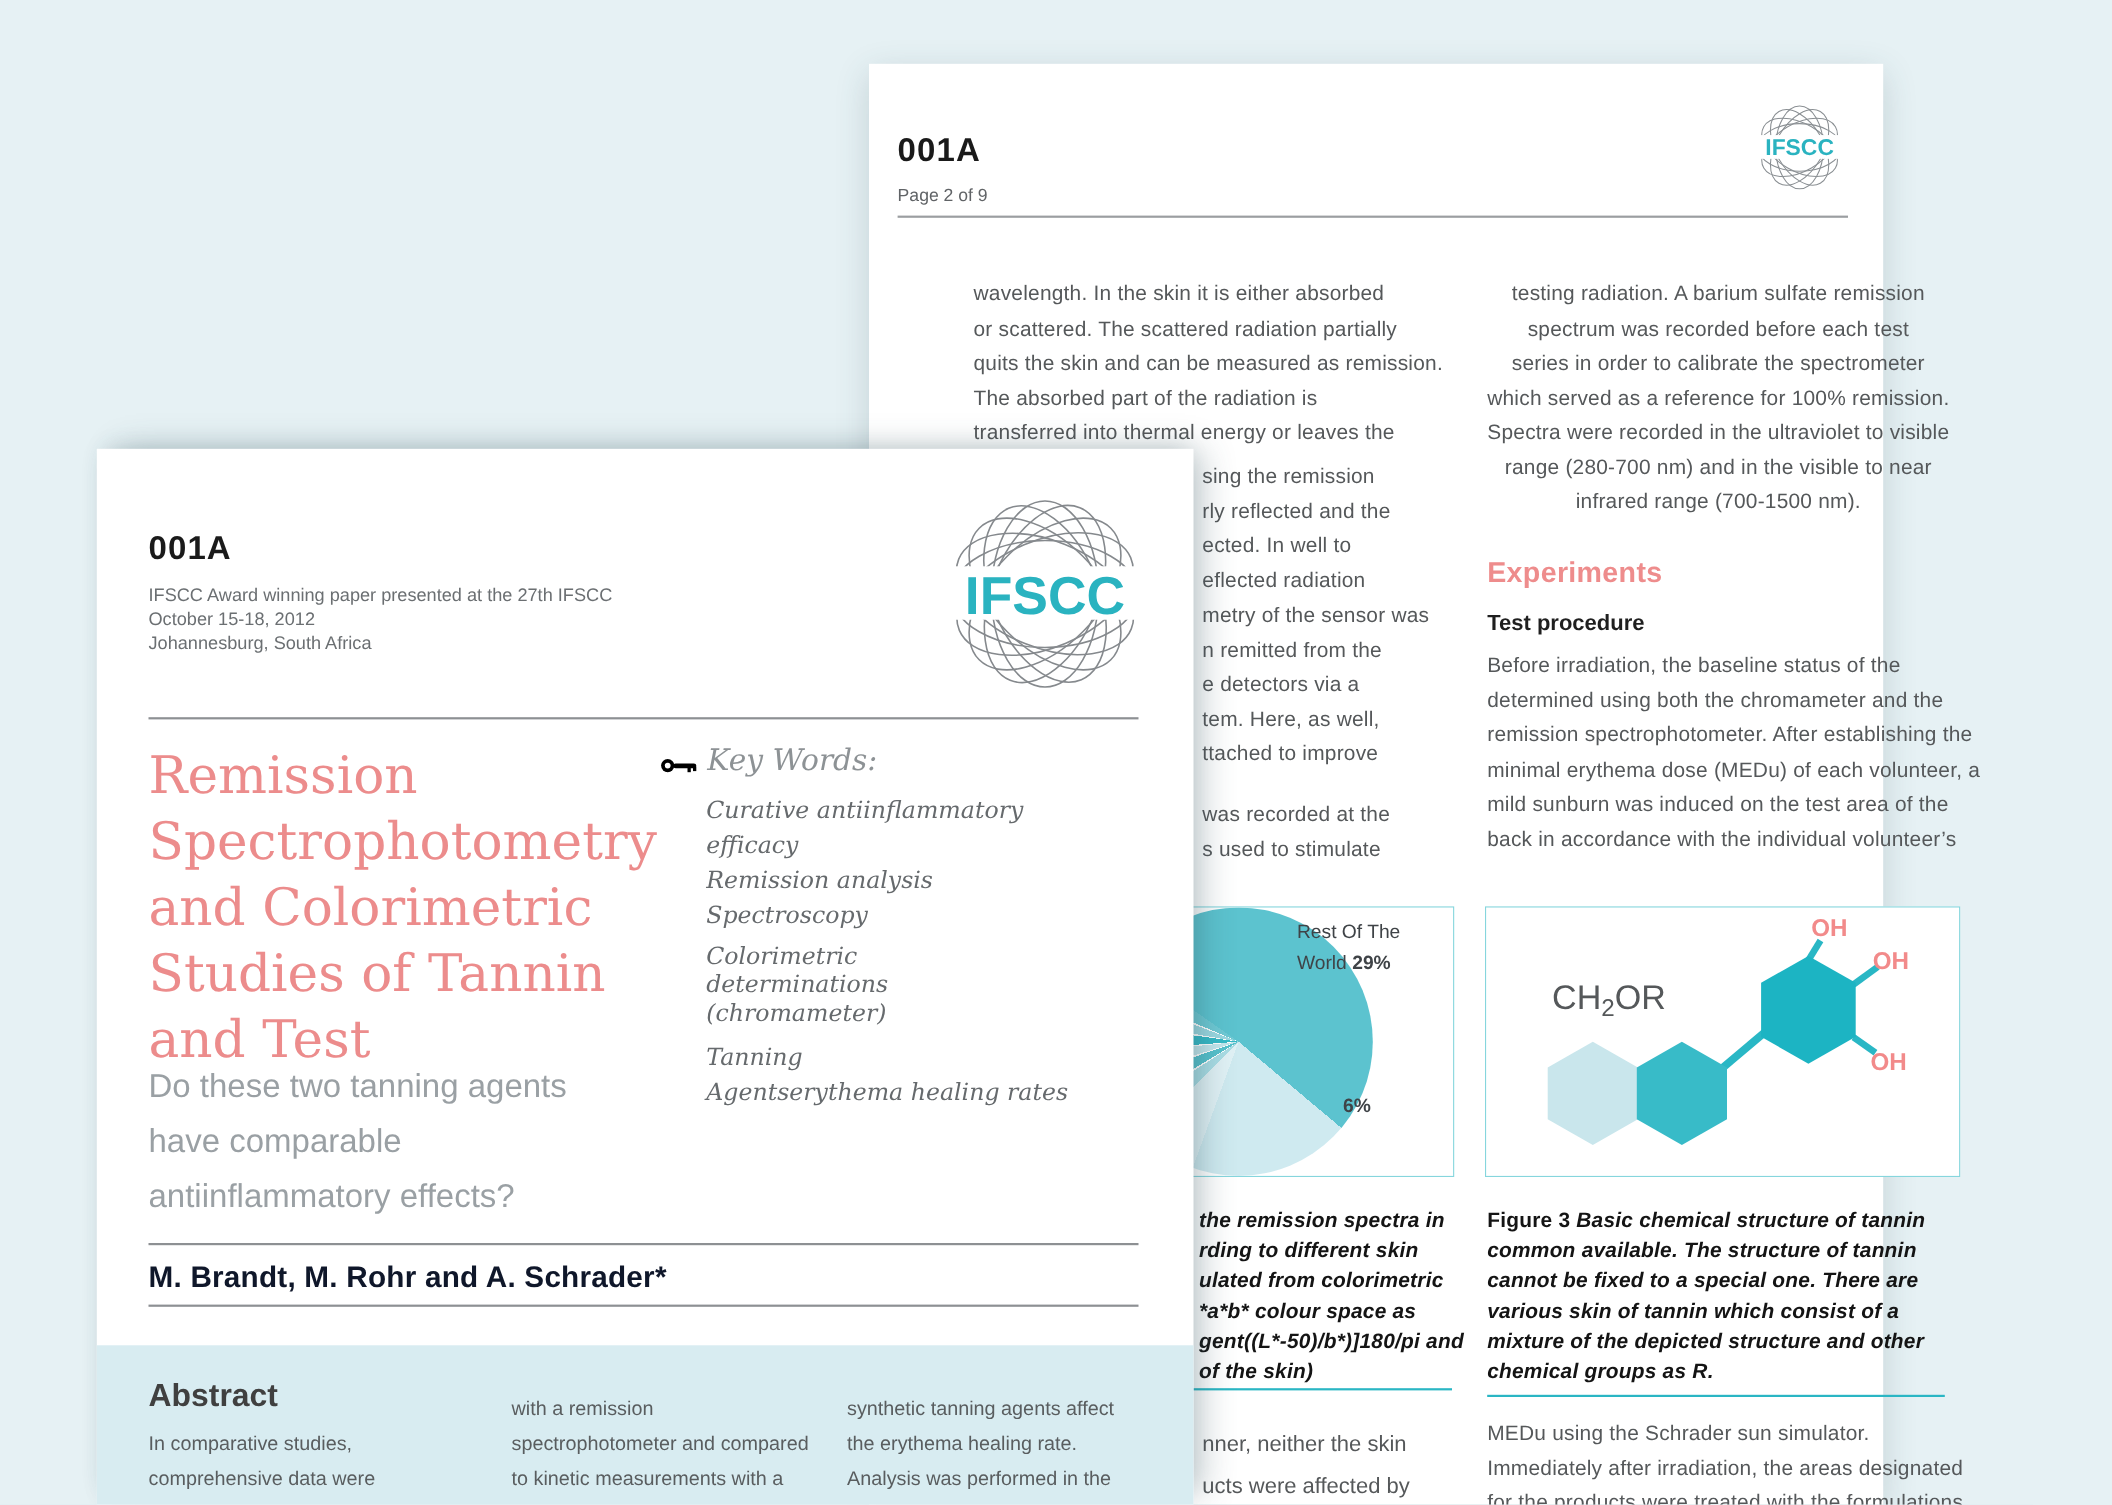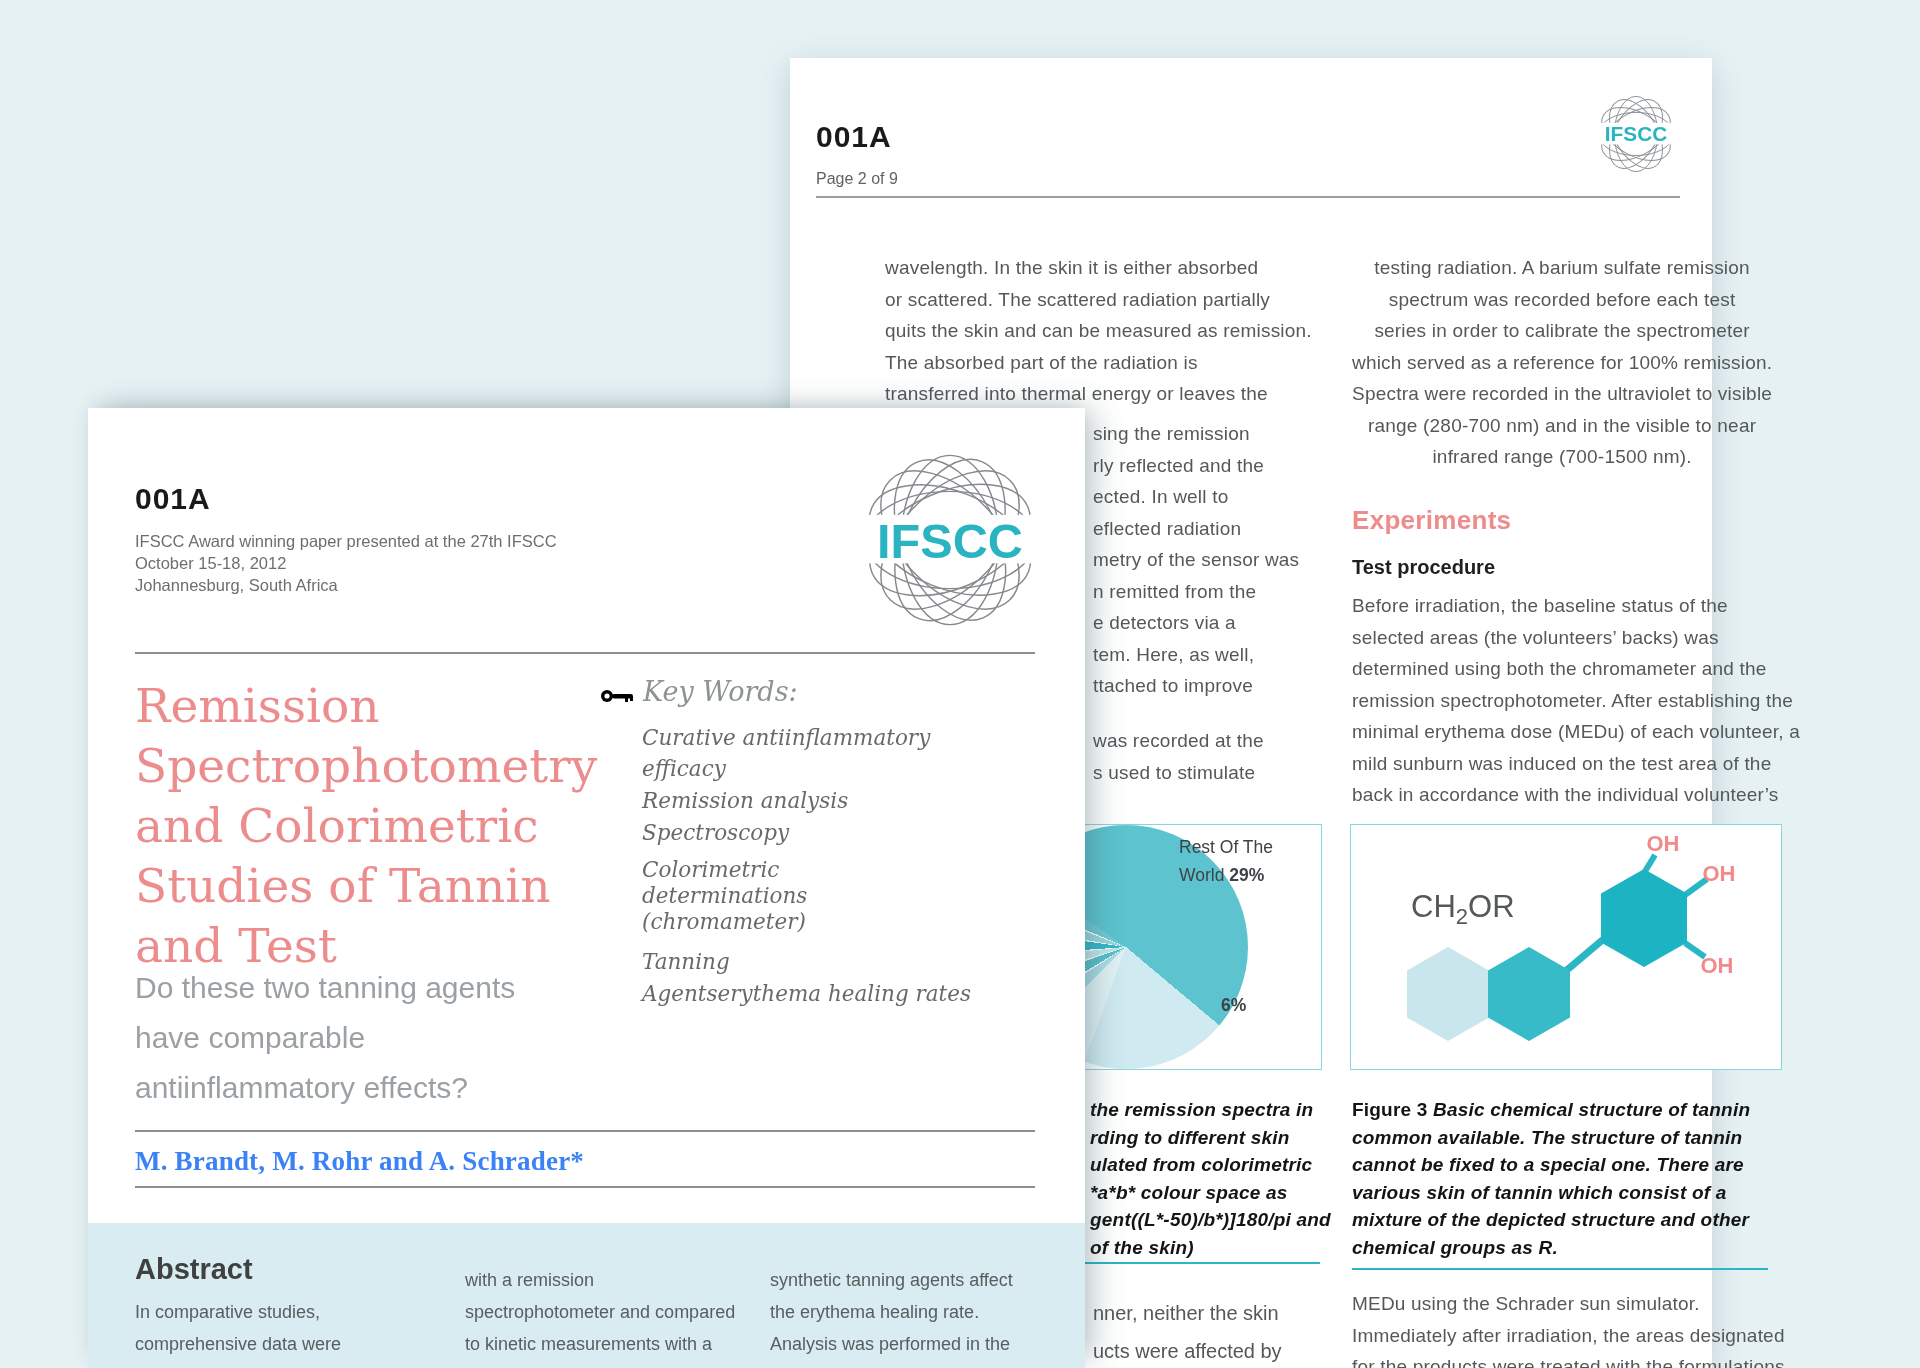--- a/index.html
+++ b/index.html
@@ -43,21 +43,21 @@
   .pie-label b{font-weight:bold;}
   .meta-ln{font-size:16.5px;line-height:22px;color:#6b6f72;white-space:nowrap;}
   .title-ln{font-family:"DejaVu Serif",serif;font-size:47px;line-height:60px;
             color:#ec8c8c;white-space:nowrap;}
   .subtitle-ln{font-size:30px;line-height:50px;color:#9aa0a4;white-space:nowrap;}
   .kw-head{font-family:"DejaVu Serif",serif;font-style:italic;font-size:27px;color:#8d9295;}
   .kw-list{margin:0;padding:0;list-style:none;width:330px;}
   .kw-list li{font-family:"DejaVu Serif",serif;font-style:italic;font-size:21.5px;
               line-height:31px;color:#666a6d;margin-bottom:1px;}
   .kw-list li:nth-child(4){line-height:26px;margin-top:9px;margin-bottom:11px;width:300px;}
-  .authors{font-size:27px;font-weight:bold;color:#3b82f6;letter-spacing:.2px;font-family:Liberation Serif, serif;}
+  .authors{font-size:27px;font-weight:bold;color:#0f172a;letter-spacing:.2px;}
   .abs-band{background:#d8ecf1;}
   .abs-h{font-size:29px;font-weight:bold;color:#404040;}
   .abs-ln{font-size:18px;line-height:32px;color:#595d5f;white-space:nowrap;}
   .bot-ln{font-size:20px;line-height:38px;color:#55585a;white-space:nowrap;}
   .fig3-prefix{font-style:normal;}
   svg text{font-family:"Liberation Sans",sans-serif;}
 </style>
 </head>
 <body>
 
@@ -114,21 +114,20 @@
         <div class="body-ln">series in order to calibrate the spectrometer</div>
         <div class="body-ln">which served as a reference for 100% remission.</div>
         <div class="body-ln">Spectra were recorded in the ultraviolet to visible</div>
         <div class="body-ln">range (280-700 nm) and in the visible to near</div>
         <div class="body-ln">infrared range (700-1500 nm).</div>
       </div>
     <div class="abs section-h" style="left:562px;top:447px;">Experiments</div>
     <div class="abs sub-h" style="left:562px;top:498px;">Test procedure</div>
     <div class="abs" style="left:562px;top:532px;">
         <div class="body-ln">Before irradiation, the baseline status of the</div>
-        <div class="body-ln">selected areas (the volunteers’ backs) was</div>
         <div class="body-ln">determined using both the chromameter and the</div>
         <div class="body-ln">remission spectrophotometer. After establishing the</div>
         <div class="body-ln">minimal erythema dose (MEDu) of each volunteer, a</div>
         <div class="body-ln">mild sunburn was induced on the test area of the</div>
         <div class="body-ln">back in accordance with the individual volunteer’s</div>
       </div>
 
     <div class="abs figbox" style="left:212px;top:766px;width:318px;height:244px;">
       <div class="abs pie" style="left:1px;top:0px;width:244px;height:244px;"></div>
       <div class="abs pie-label" style="left:176px;top:8px;width:120px;">

